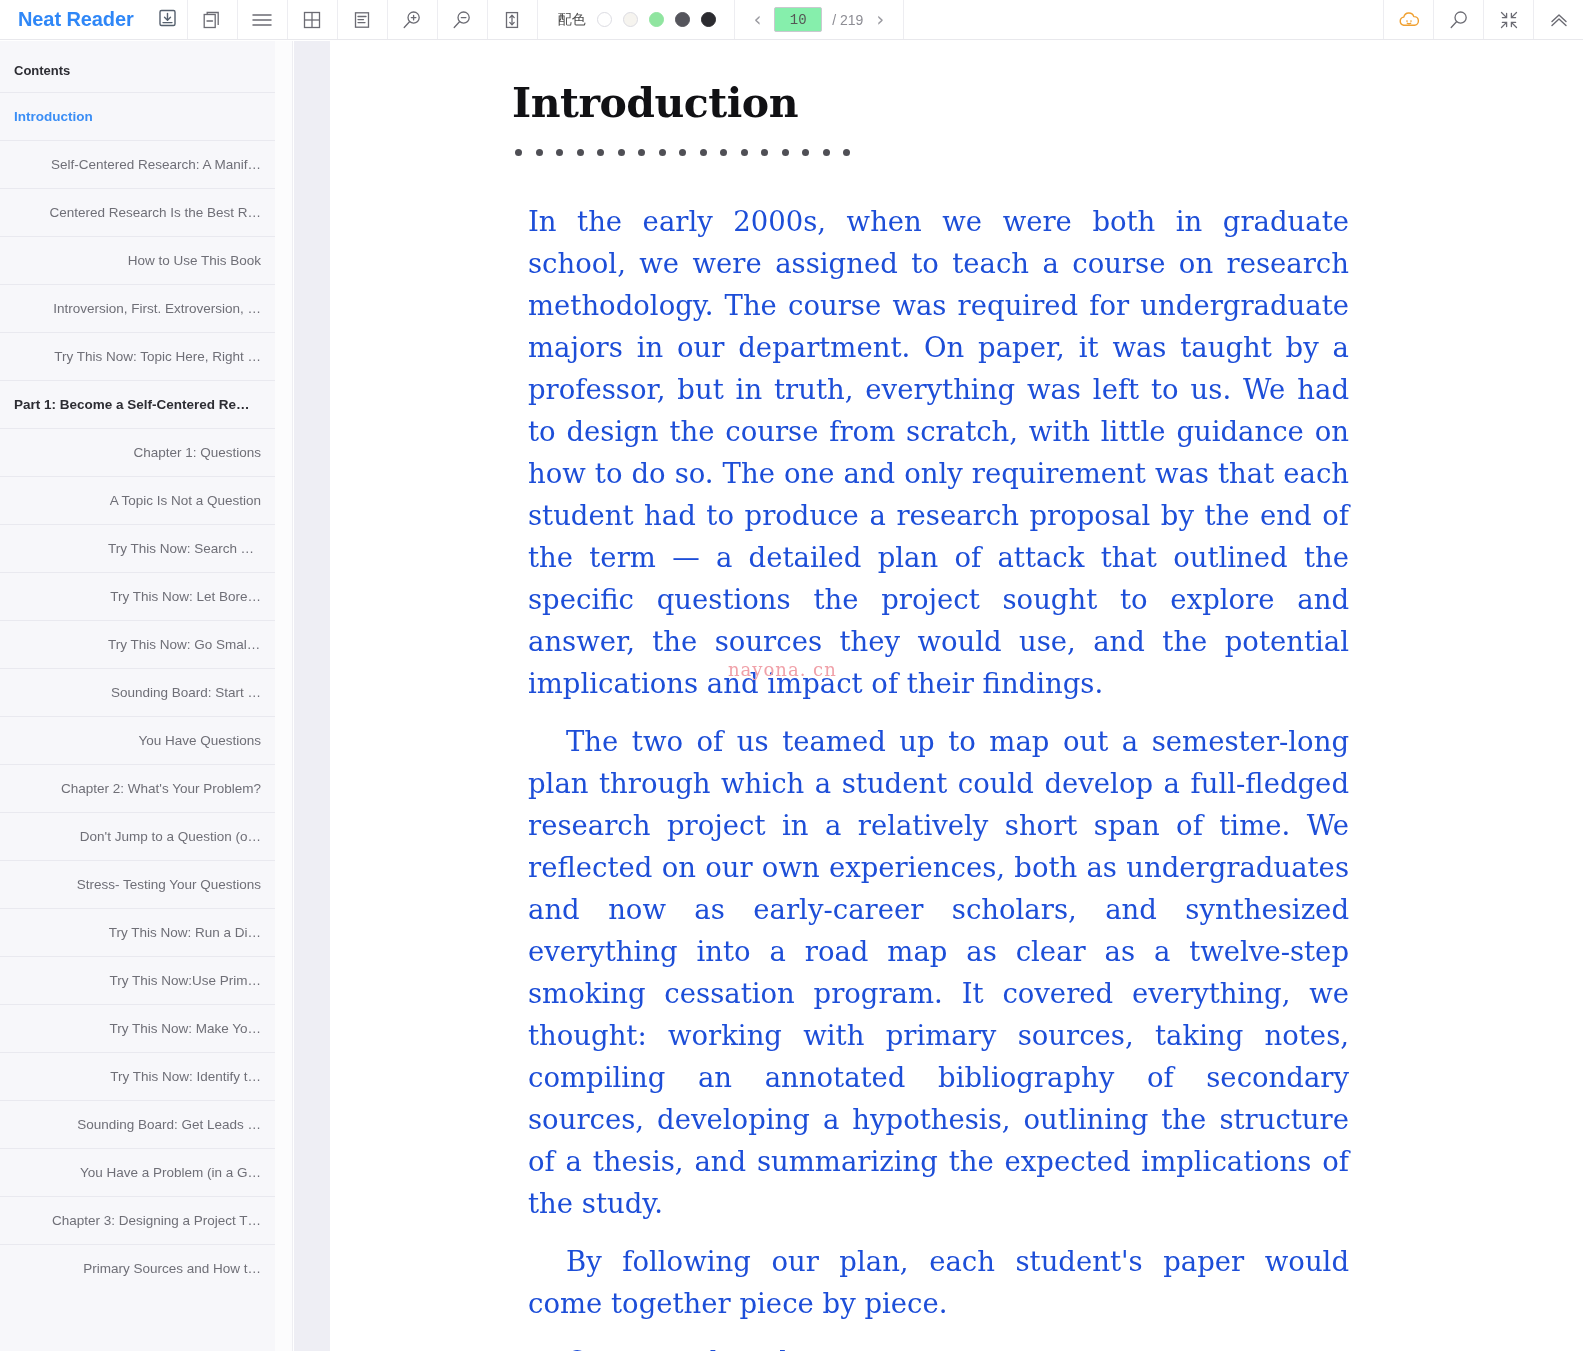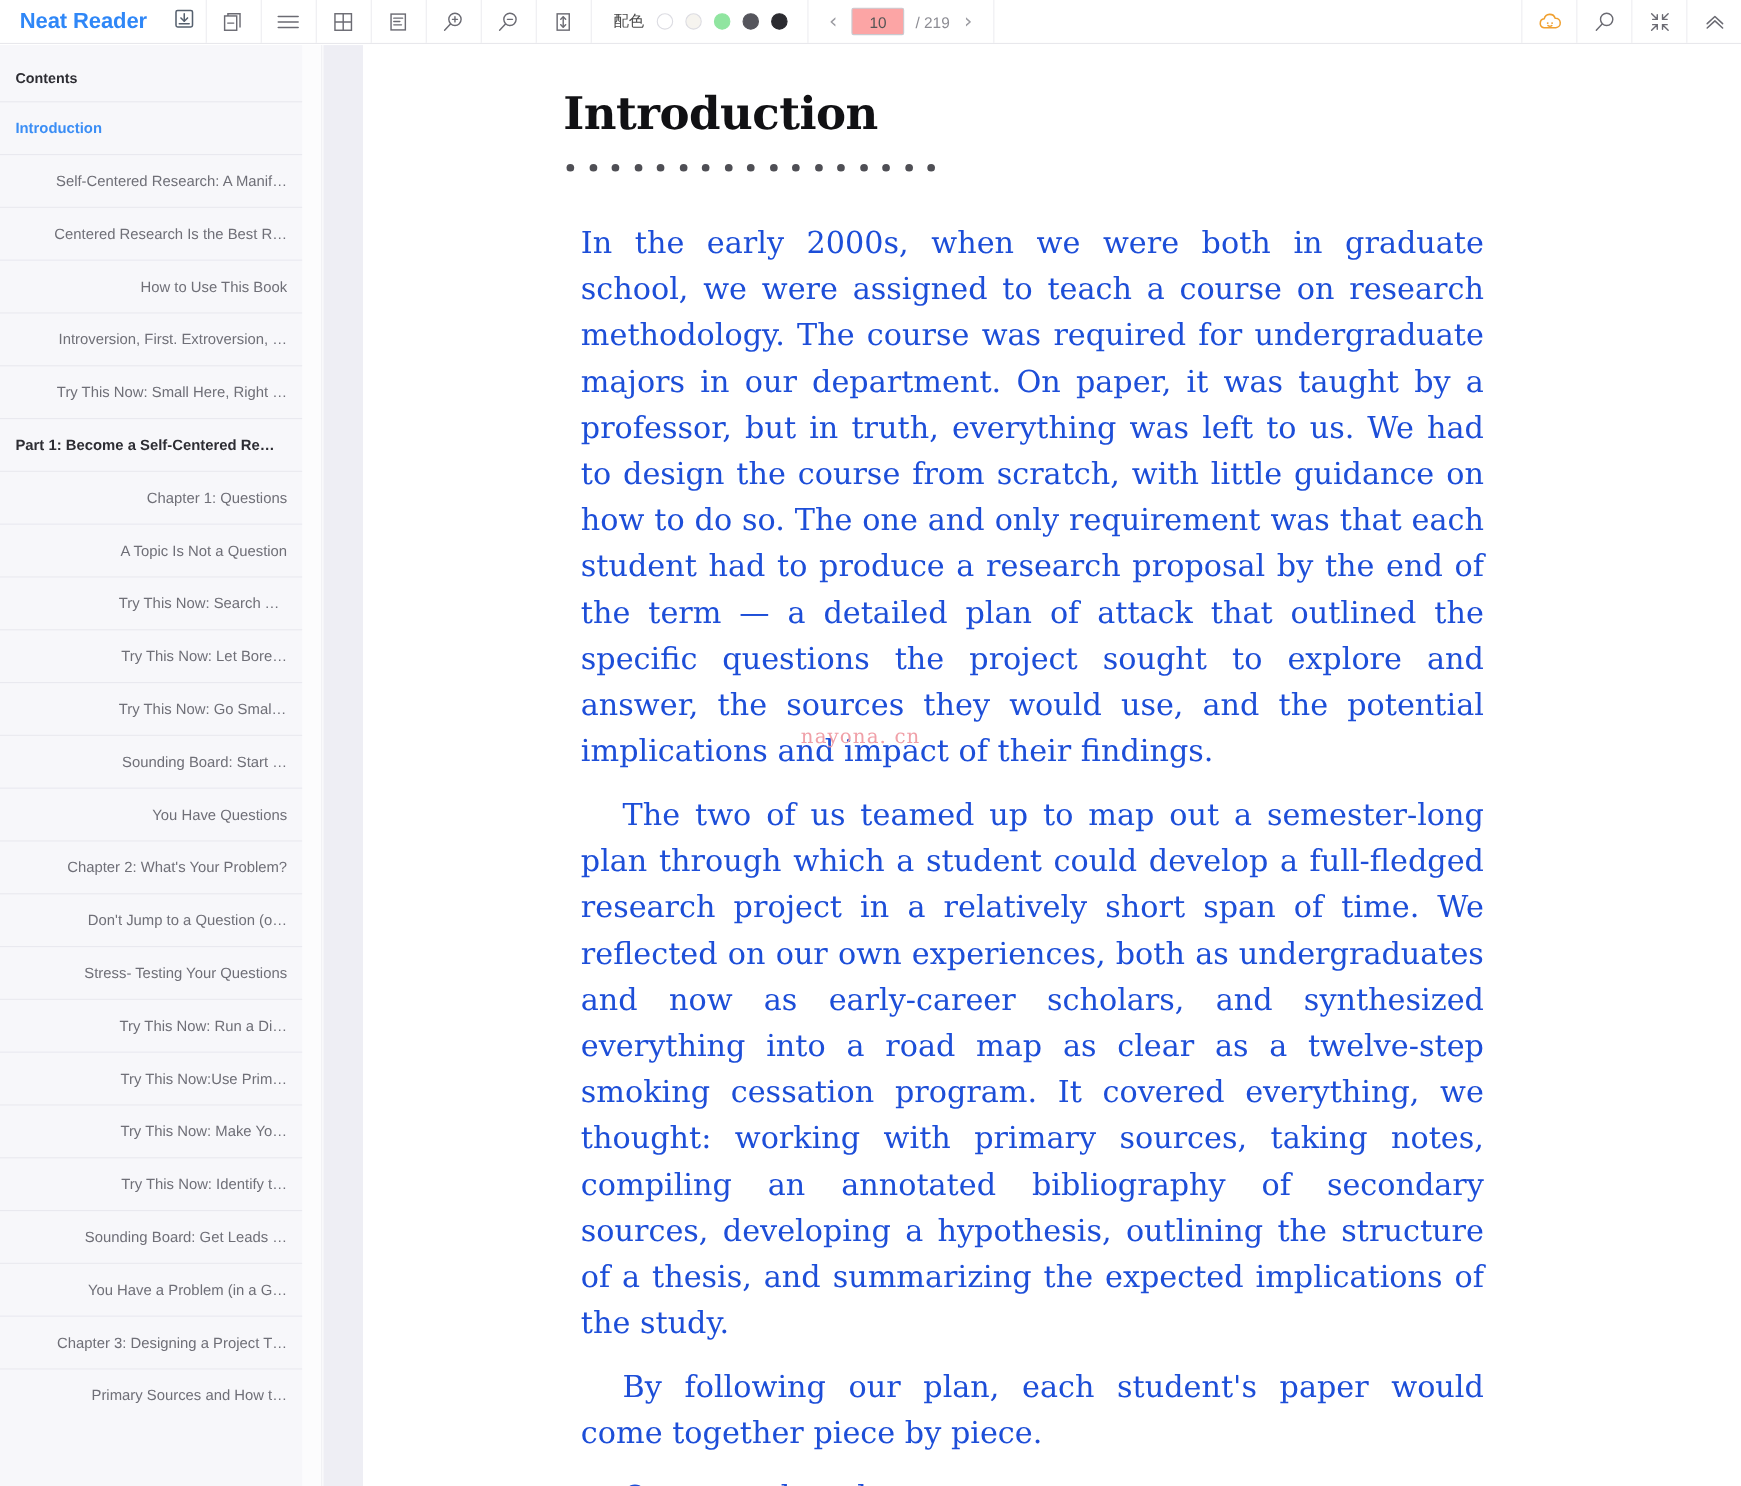--- a/index.html
+++ b/index.html
@@ -68,22 +68,22 @@
     padding: 0 3px;
     font-family: "DejaVu Sans", sans-serif;
   }
   .pg-input {
     width: 48px; height: 25px;
     border: 1px solid #c9c9cf;
     border-radius: 2px;
     text-align: center;
     font-size: 14px;
     color: #555;
-    background: #fca5a5;
-    font-family: Liberation Sans, sans-serif;
+    background: #86efac;
+    font-family: Liberation Mono, monospace;
   }
   .pg-total { font-size: 14px; color: #8d8d94; white-space: nowrap; }
 
   .tb-spacer { flex: 1; }
 
   
   .sidebar {
     position: absolute;
     top: 41px; left: 0;
     width: 275px; height: 1310px;
@@ -327,21 +327,21 @@
       <div class="toc-item lvl1">
         <span class="lbl">Centered Research Is the Best R…</span>
       </div>
       <div class="toc-item lvl1">
         <span class="lbl">How to Use This Book</span>
       </div>
       <div class="toc-item lvl1">
         <span class="lbl">Introversion, First. Extroversion, …</span>
       </div>
       <div class="toc-item lvl1">
-        <span class="lbl">Try This Now: Small Here, Right …</span>
+        <span class="lbl">Try This Now: Topic Here, Right …</span>
       </div>
       <div class="toc-item lvl0 bold">
         <span class="lbl">Part 1: Become a Self-Centered Re…</span>
       </div>
       <div class="toc-item lvl1">
         <span class="lbl">Chapter 1: Questions</span>
       </div>
       <div class="toc-item lvl2">
         <span class="lbl">A Topic Is Not a Question</span>
       </div>

